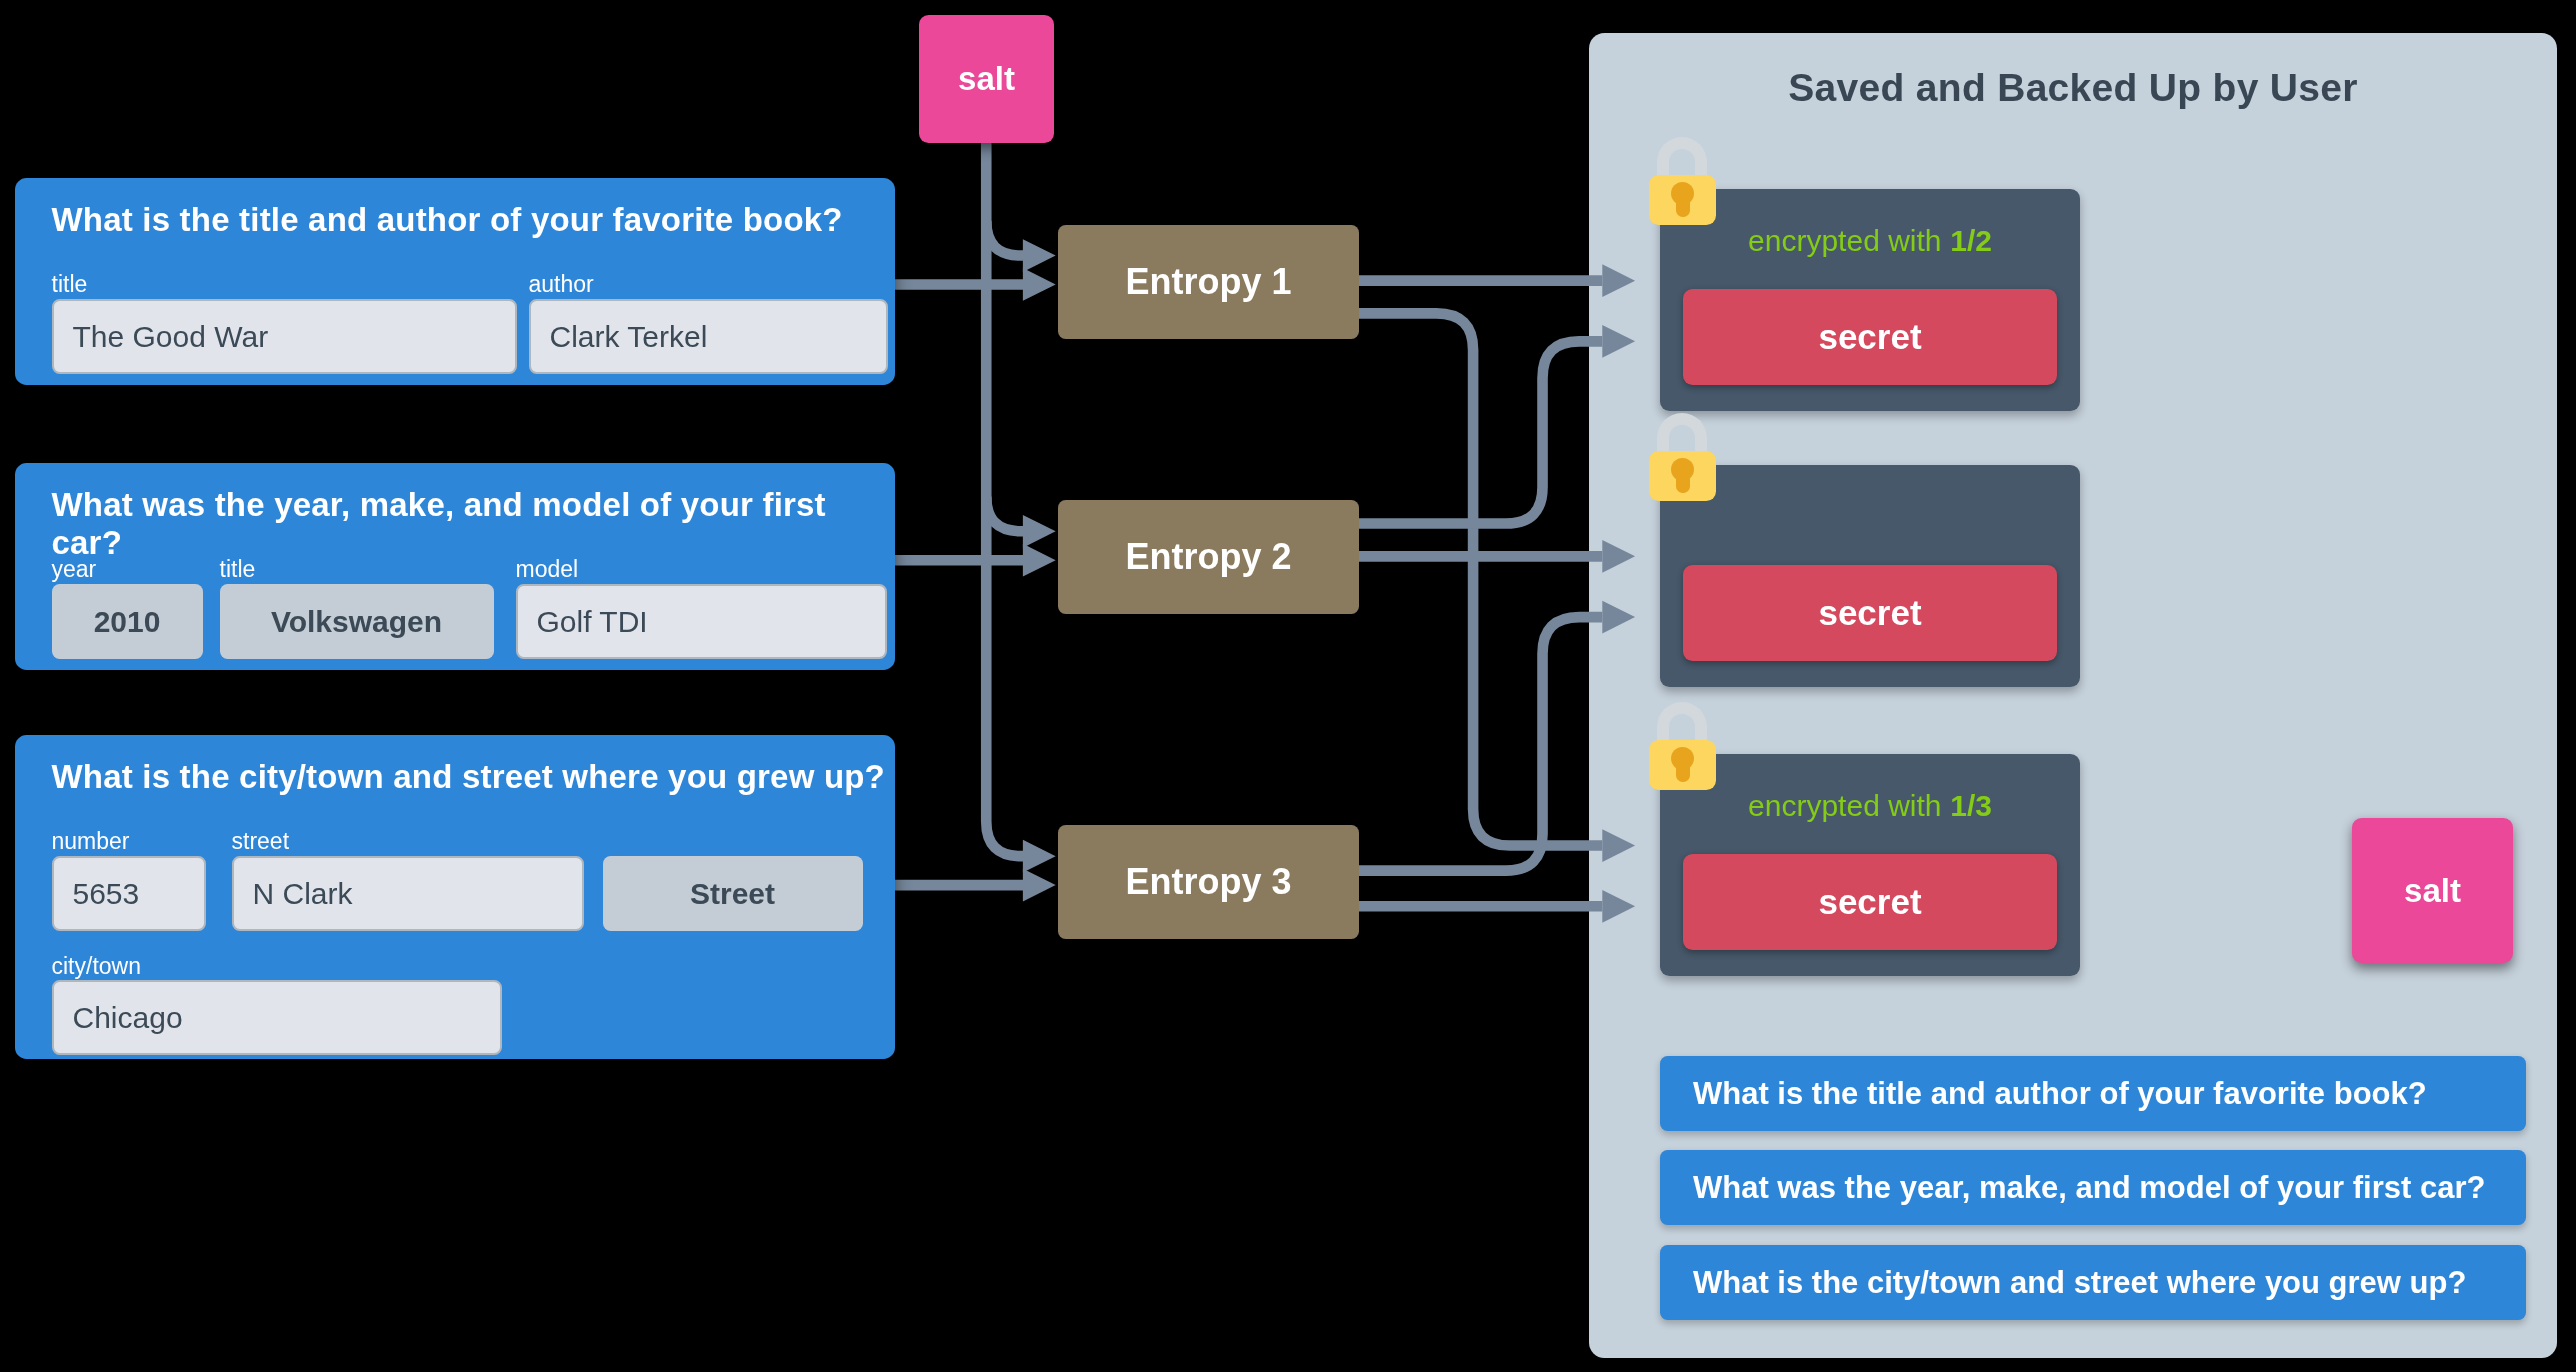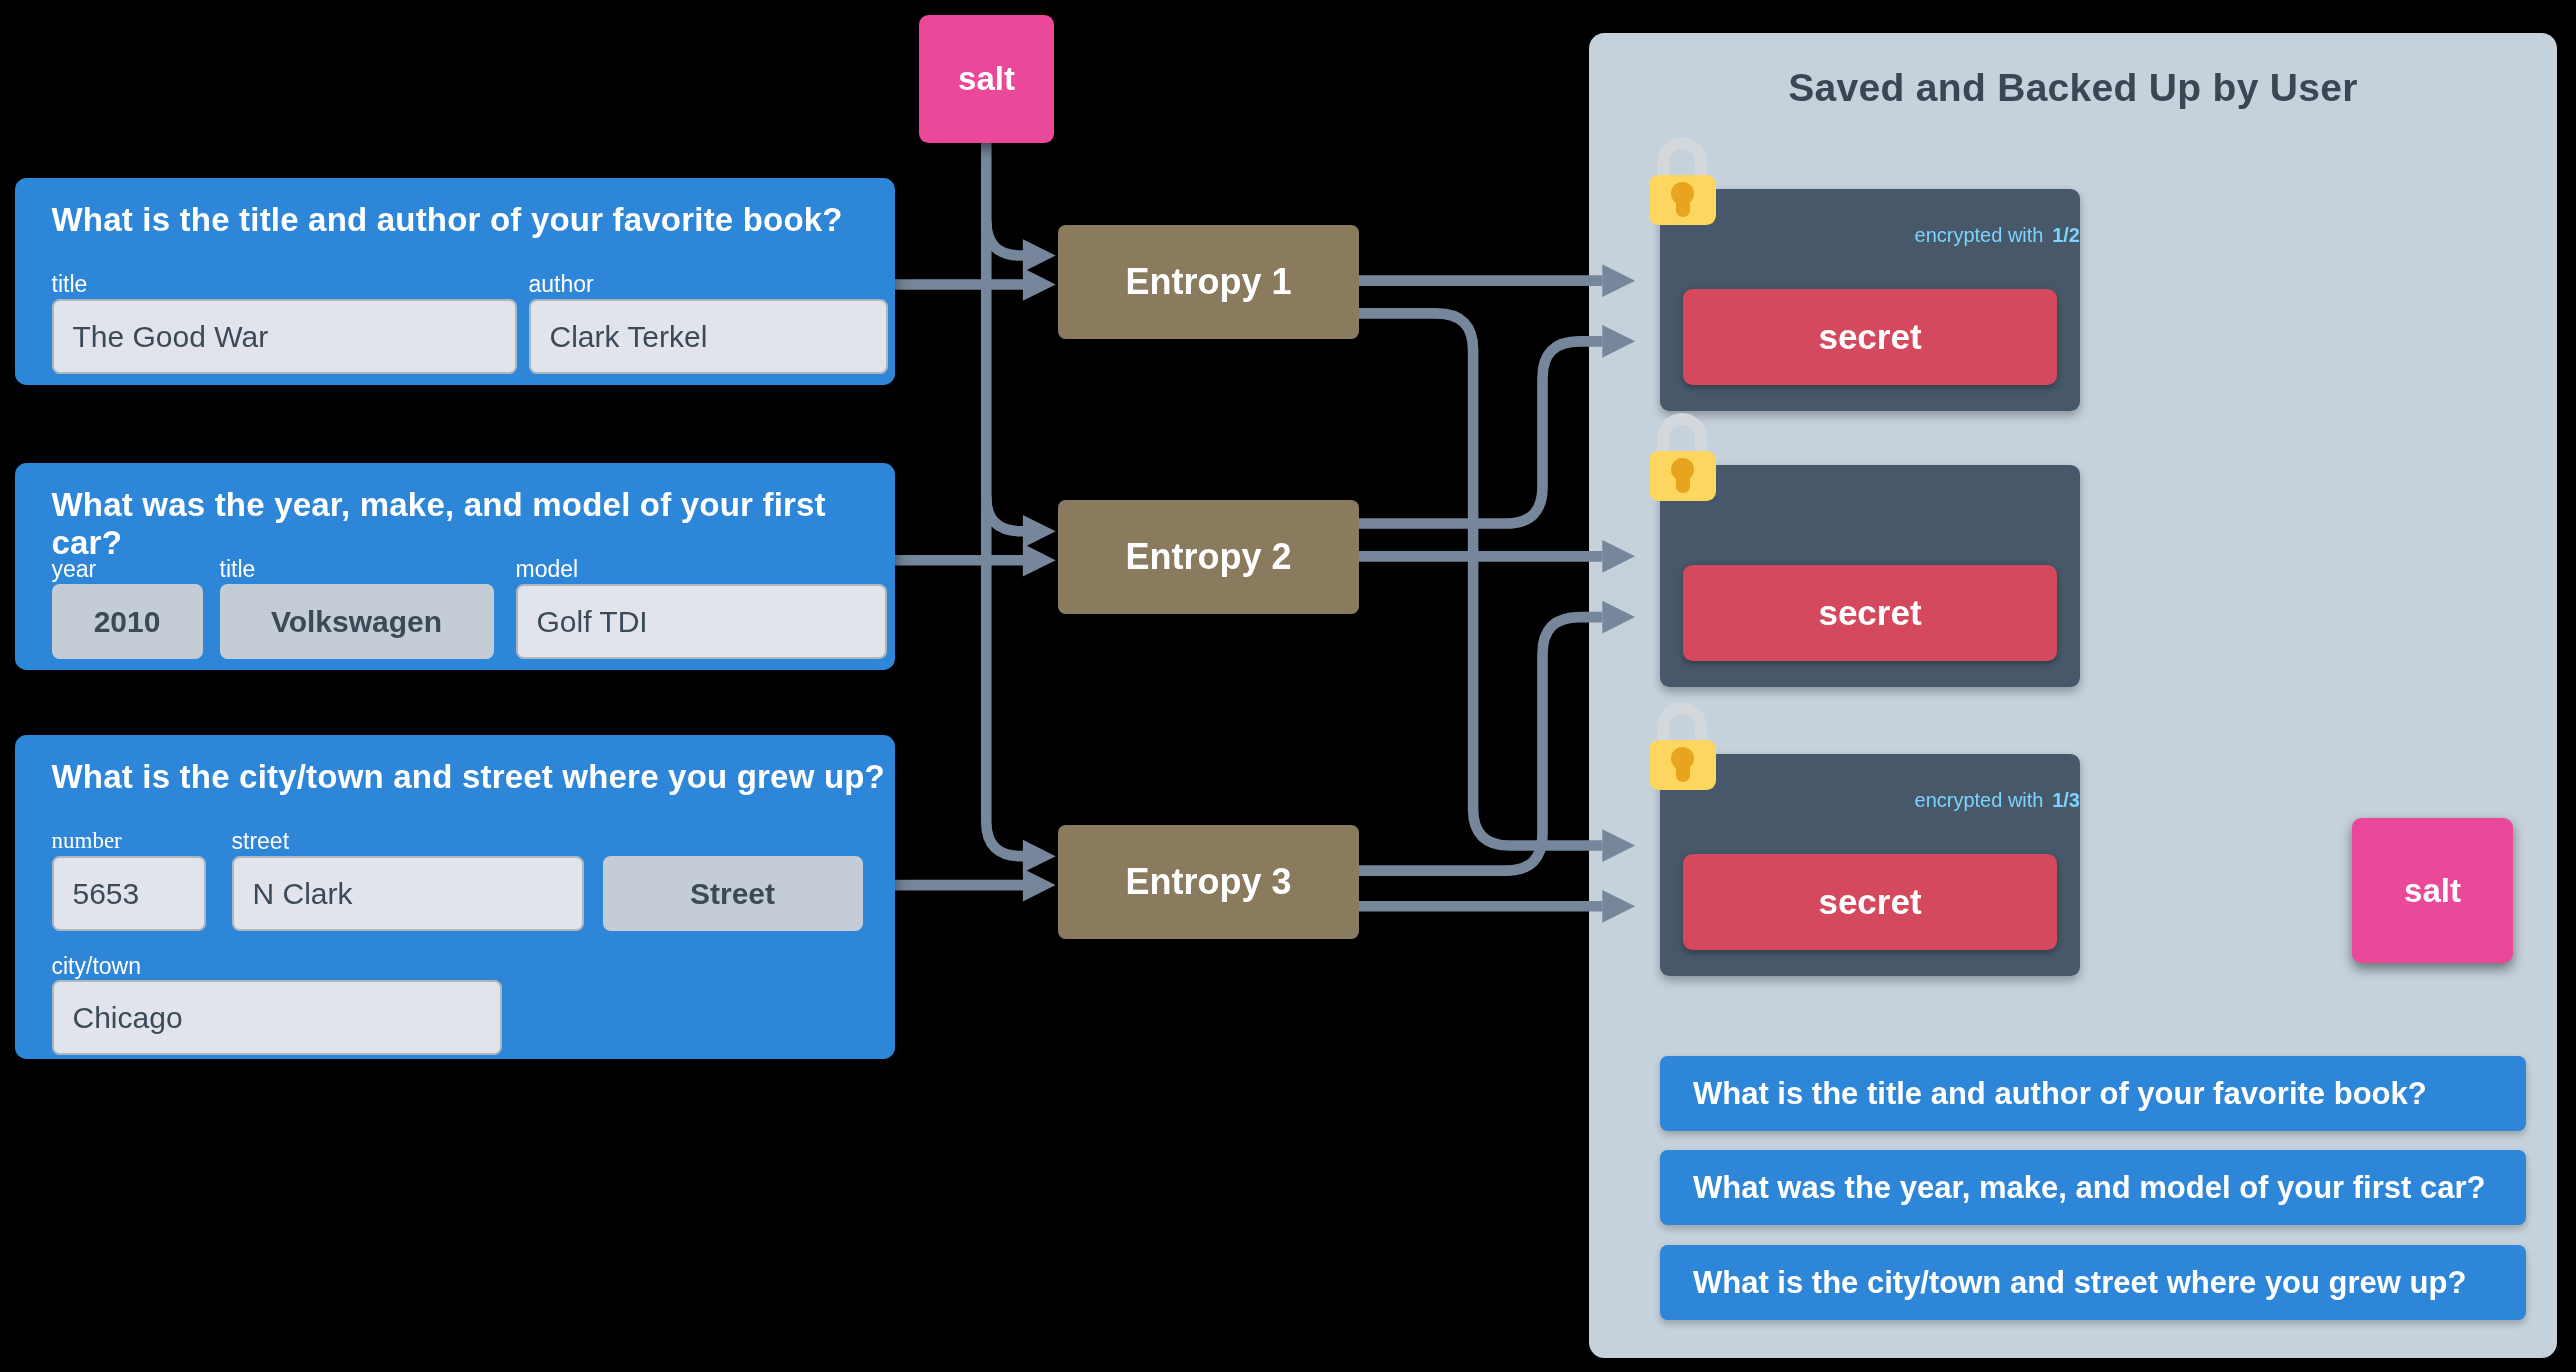--- a/index.html
+++ b/index.html
@@ -19,21 +19,21 @@
   
   .saltbox{background:#ec4899;border-radius:9.6px;color:#fff;font-size:33px;font-weight:700;
            display:flex;align-items:center;justify-content:center;box-shadow:0 5.8px 11.6px rgba(0,0,0,.45);}
   .entropy{background:#8A7A5E;border-radius:7.7px;color:#fff;font-size:36px;font-weight:600;
            display:flex;align-items:center;justify-content:center;}
   
   .panel{background:#C5D1DB;border-radius:15.4px;box-shadow:0 9.6px 21px rgba(0,0,0,.5);}
   .ptitle{position:absolute;left:1589px;top:66px;width:968px;text-align:center;
           color:#394755;font-size:39px;font-weight:700;letter-spacing:0.3px;}
   .encbox{background:#46586A;border-radius:9.6px;box-shadow:0 4.8px 9.6px rgba(0,0,0,.28);}
-  .enclabel{position:absolute;top:35px;left:0;width:100%;text-align:right;color:#7dd3fc;font-size:20px;}
+  .enclabel{position:absolute;top:35px;left:0;width:100%;text-align:center;color:#84cc16;font-size:30px;}
   .enclabel .frac{font-weight:700;margin-left:8.7px;}
   .secret{position:absolute;left:23px;top:100px;width:374px;height:96px;background:#D5495E;
           border-radius:9.6px;color:#fff;font-size:35px;font-weight:700;
           display:flex;align-items:center;justify-content:center;box-shadow:0 2.9px 6.7px rgba(0,0,0,.3);}
   .lockbody{position:absolute;width:67px;height:50px;background:#FCD65F;border-radius:9.6px;z-index:6;}
   .shackle{position:absolute;width:50px;height:50px;box-sizing:border-box;
            border:12.5px solid #D3D8DC;border-bottom:none;border-radius:25px 25px 0 0;z-index:5;}
   .keyc{position:absolute;left:22px;top:6.7px;width:23px;height:23px;border-radius:50%;background:#E8A41D;}
   .keys{position:absolute;left:27px;top:21px;width:13.5px;height:21px;border-radius:6.7px;background:#E8A41D;}
   .bar{position:absolute;left:1660px;width:866px;height:75px;background:#2E86D8;border-radius:7.7px;
@@ -108,21 +108,21 @@
     <span>Volkswagen</span>
   </div>
   <div class="flabel" style="left:501px;top:93px;">model</div>
   <div class="field" style="left:501px;top:121px;width:371px;">
     <span>Golf TDI</span>
   </div>
 </div>
 
 <div class="abs qbox node" style="left:14.5px;top:735px;width:880px;height:324px;">
   <div class="qtext">What is the city/town and street where you grew up?</div>
-  <div class="flabel" style="left:37px;top:93px;font-family:Liberation Serif, serif;">number</div>
+  <div class="flabel" style="left:37px;top:93px;">number</div>
   <div class="field" style="left:37px;top:121px;width:154px;">
     <span>5653</span>
   </div>
   <div class="flabel" style="left:217px;top:93px;">street</div>
   <div class="field" style="left:217px;top:121px;width:352px;">
     <span>N Clark</span>
   </div>
   <div class="select" style="left:588px;top:121px;width:260px;">
     <span>Street</span>
   </div>

